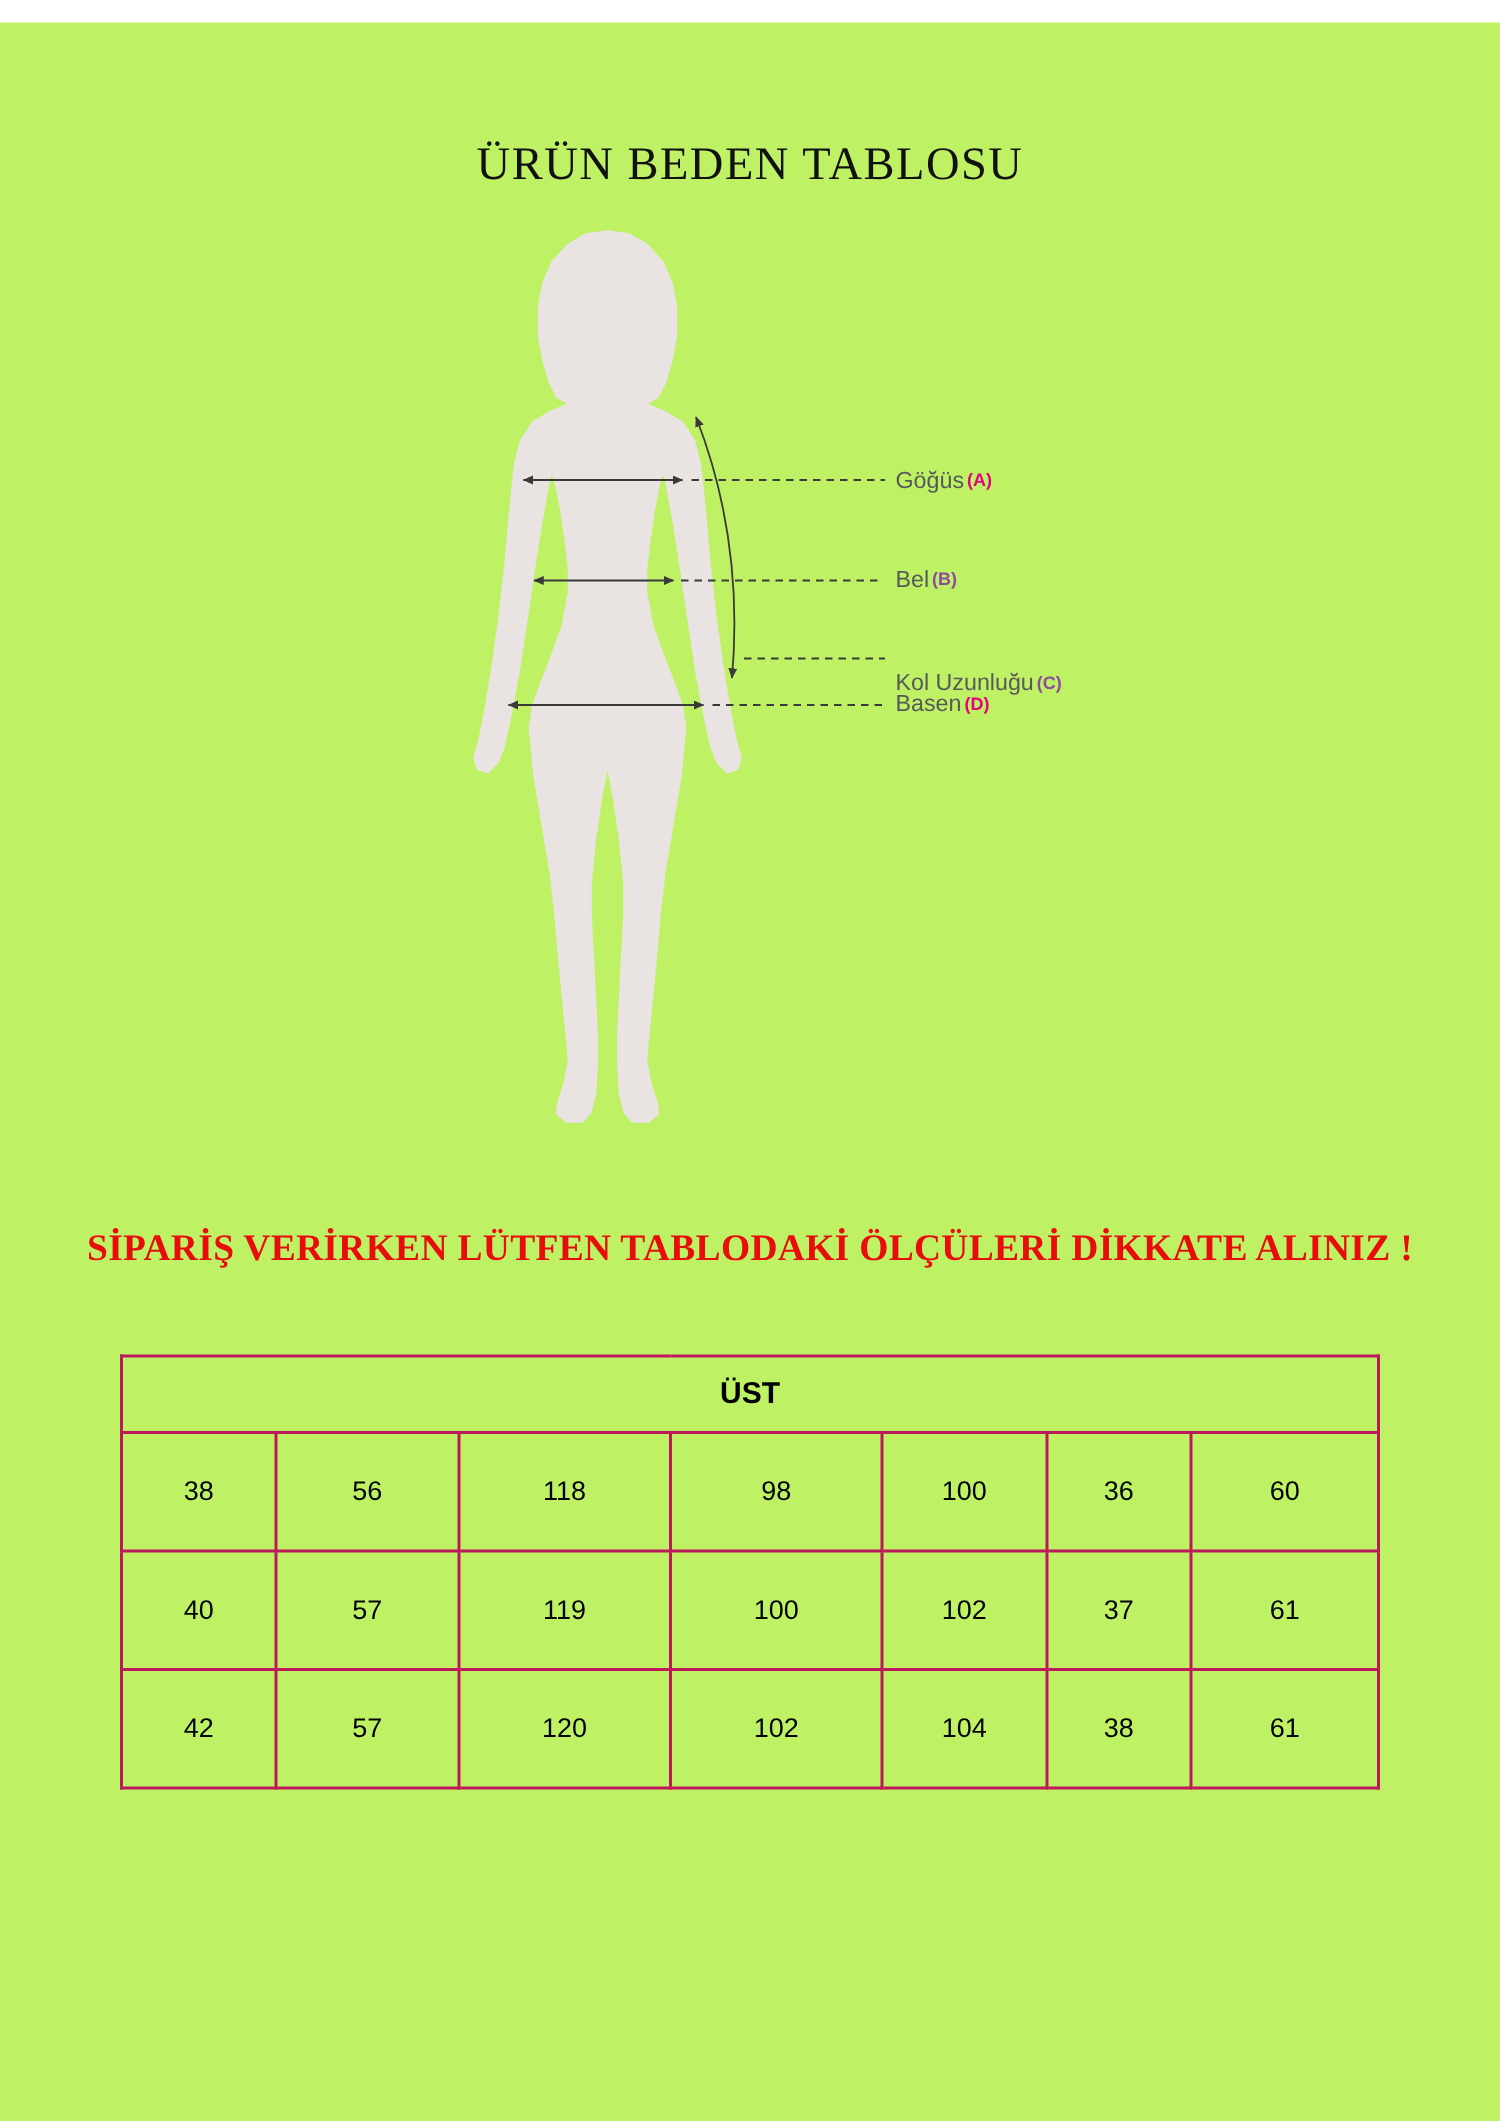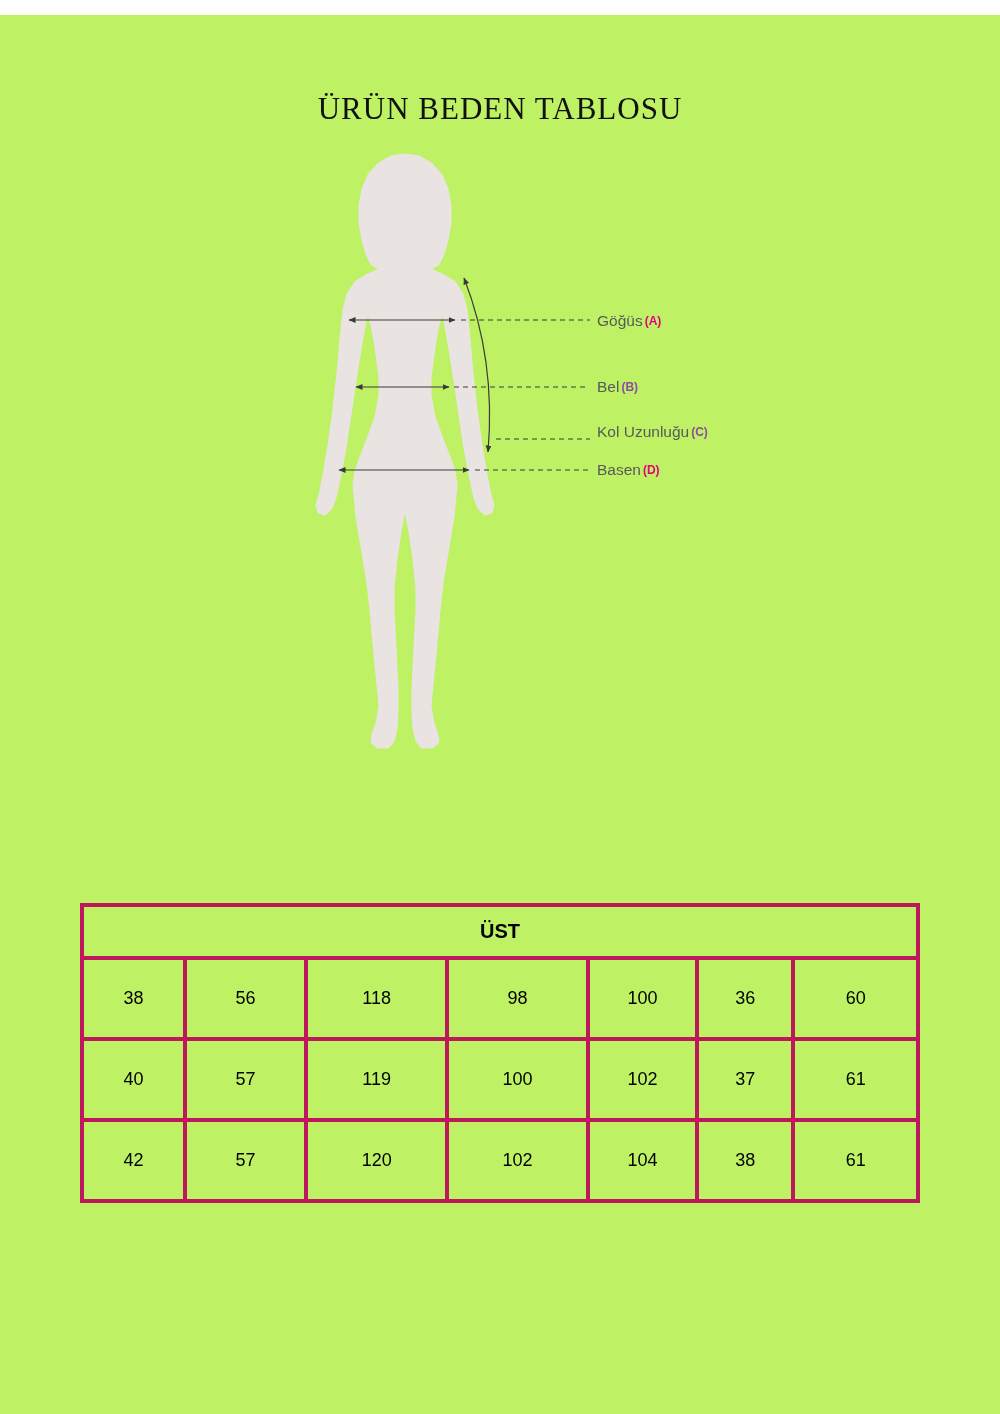--- a/index.html
+++ b/index.html
@@ -27,21 +27,21 @@
     text-align:center; color:#e80c0c;
     font-family:"Liberation Serif", serif; font-weight:bold;
   }
   .warn-title { font-size:39px; letter-spacing:1px; }
   .warn-sub { font-size:25px; margin-top:14px; letter-spacing:0.2px; }
   .size-table {
     position:absolute; top:888px; left:80px; width:840px;
     border-collapse:collapse; text-align:center; color:#000;
     font-family:"Liberation Sans", sans-serif;
   }
-  .size-table th, .size-table td { border:4px solid #be185d; }
+  .size-table th, .size-table td { border:2px solid #be185d; }
   .size-table .caption { font-size:20px; font-weight:bold; padding:13px 0; }
   .size-table tr.hdr th {
     font-size:19px; font-weight:bold; padding:14px 4px;
     line-height:1.25; white-space:pre-line;
   }
   .size-table td { font-size:18px; padding:28px 4px; }
 </style>
 </head>
 <body>
 
@@ -75,28 +75,29 @@
       <line x1="475" y1="455" x2="590" y2="455"></line>
     </g>
   </svg>
 
   <div class="m-label" style="left:597px; top:297px;">
     <span>Göğüs</span><span class="code code-pink">(A)</span>
   </div>
   <div class="m-label" style="left:597px; top:363px;">
     <span>Bel</span><span class="code code-purple">(B)</span>
   </div>
-  <div class="m-label" style="left:597px; top:408px;">
+  <div class="m-label" style="left:597px; top:432px;">
     <span>Kol Uzunluğu</span><span class="code code-purple">(C)</span>
   </div>
   <div class="m-label" style="left:597px; top:446px;">
     <span>Basen</span><span class="code code-pink">(D)</span>
   </div>
 
   <div class="warn">
+    <div class="warn-sub">SİPARİŞ VERİRKEN LÜTFEN TABLODAKİ ÖLÇÜLERİ DİKKATE ALINIZ !</div>
   </div>
 
   <table class="size-table">
     <colgroup>
       <col style="width:12.3%">
         <col style="width:14.5%">
         <col style="width:16.9%">
       <col style="width:16.8%">
         <col style="width:13.1%">
         <col style="width:11.5%">

